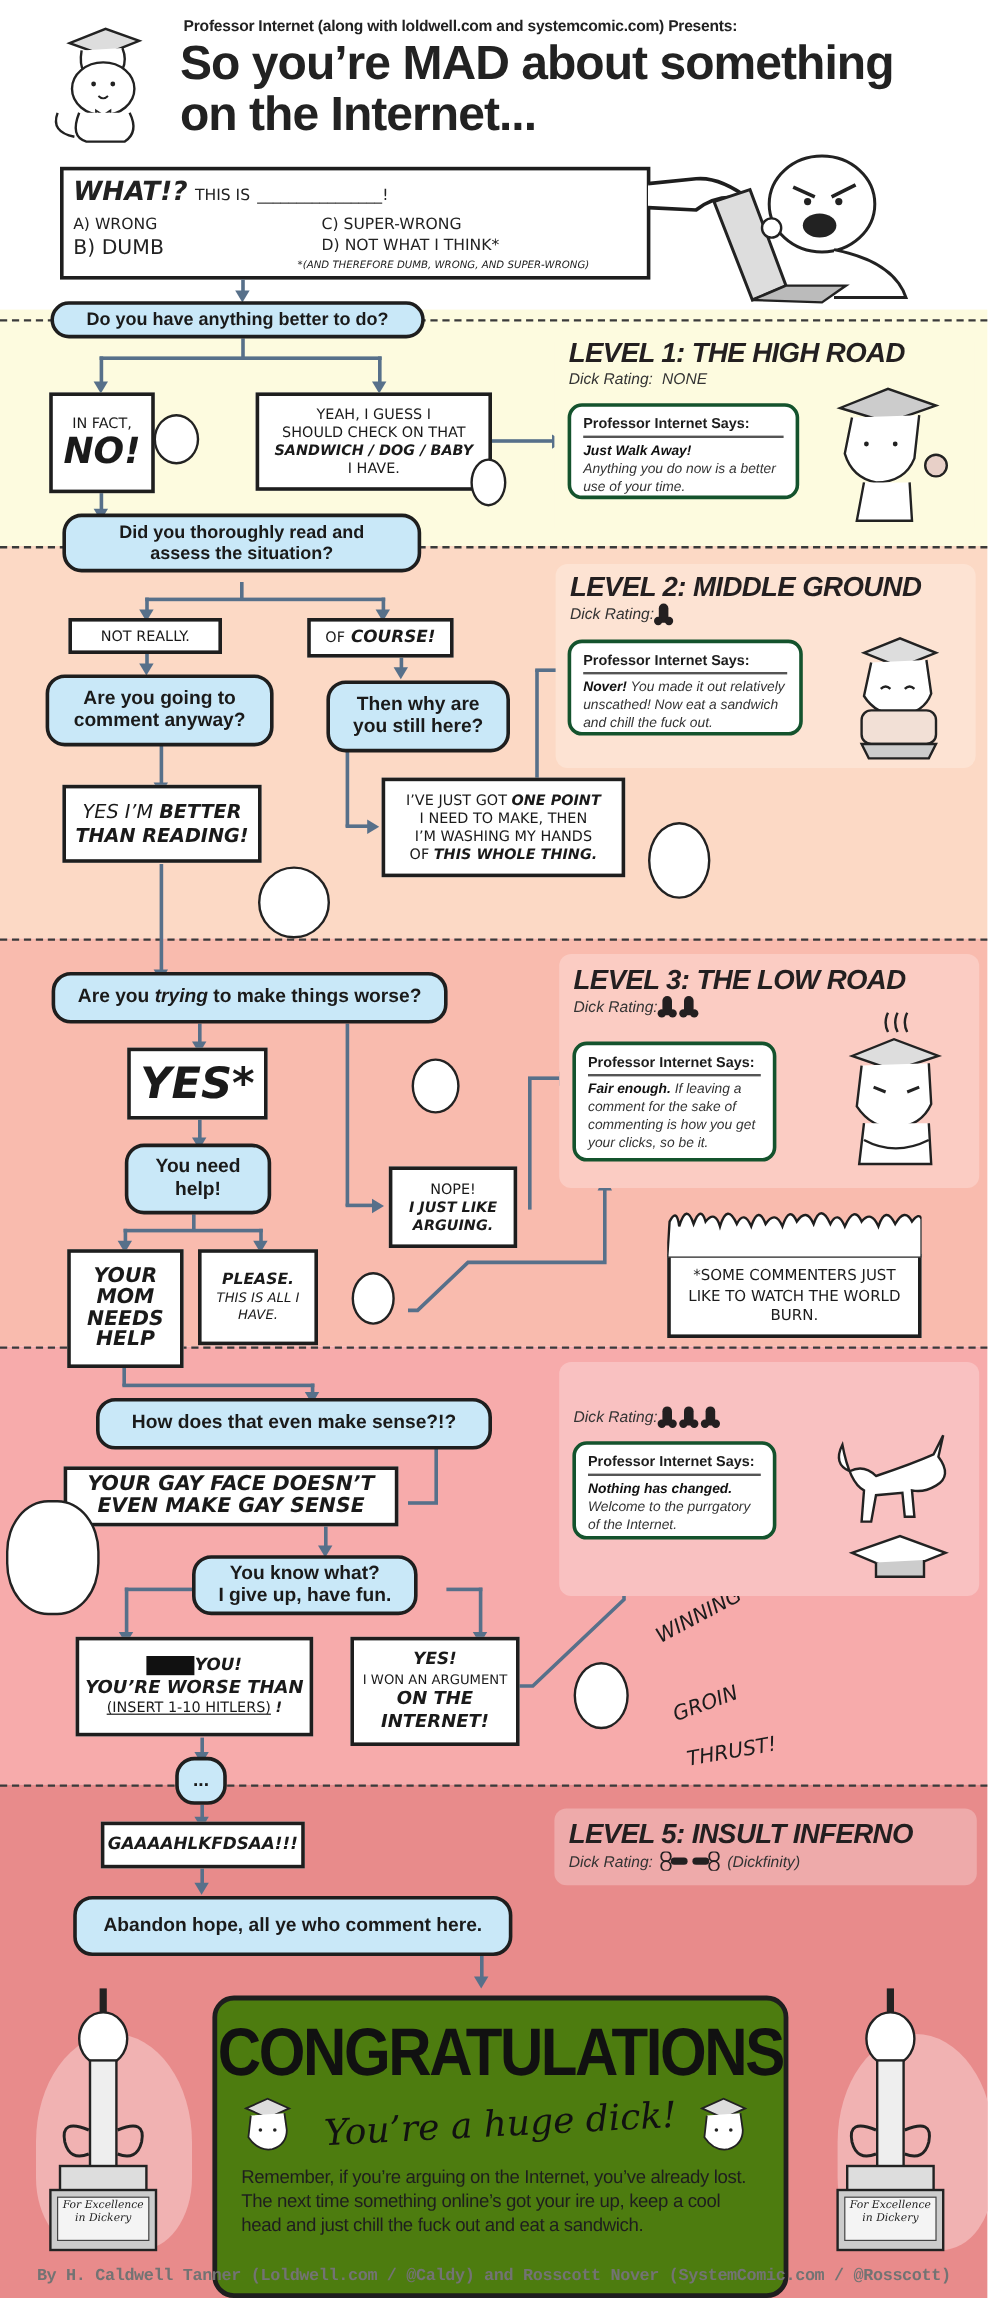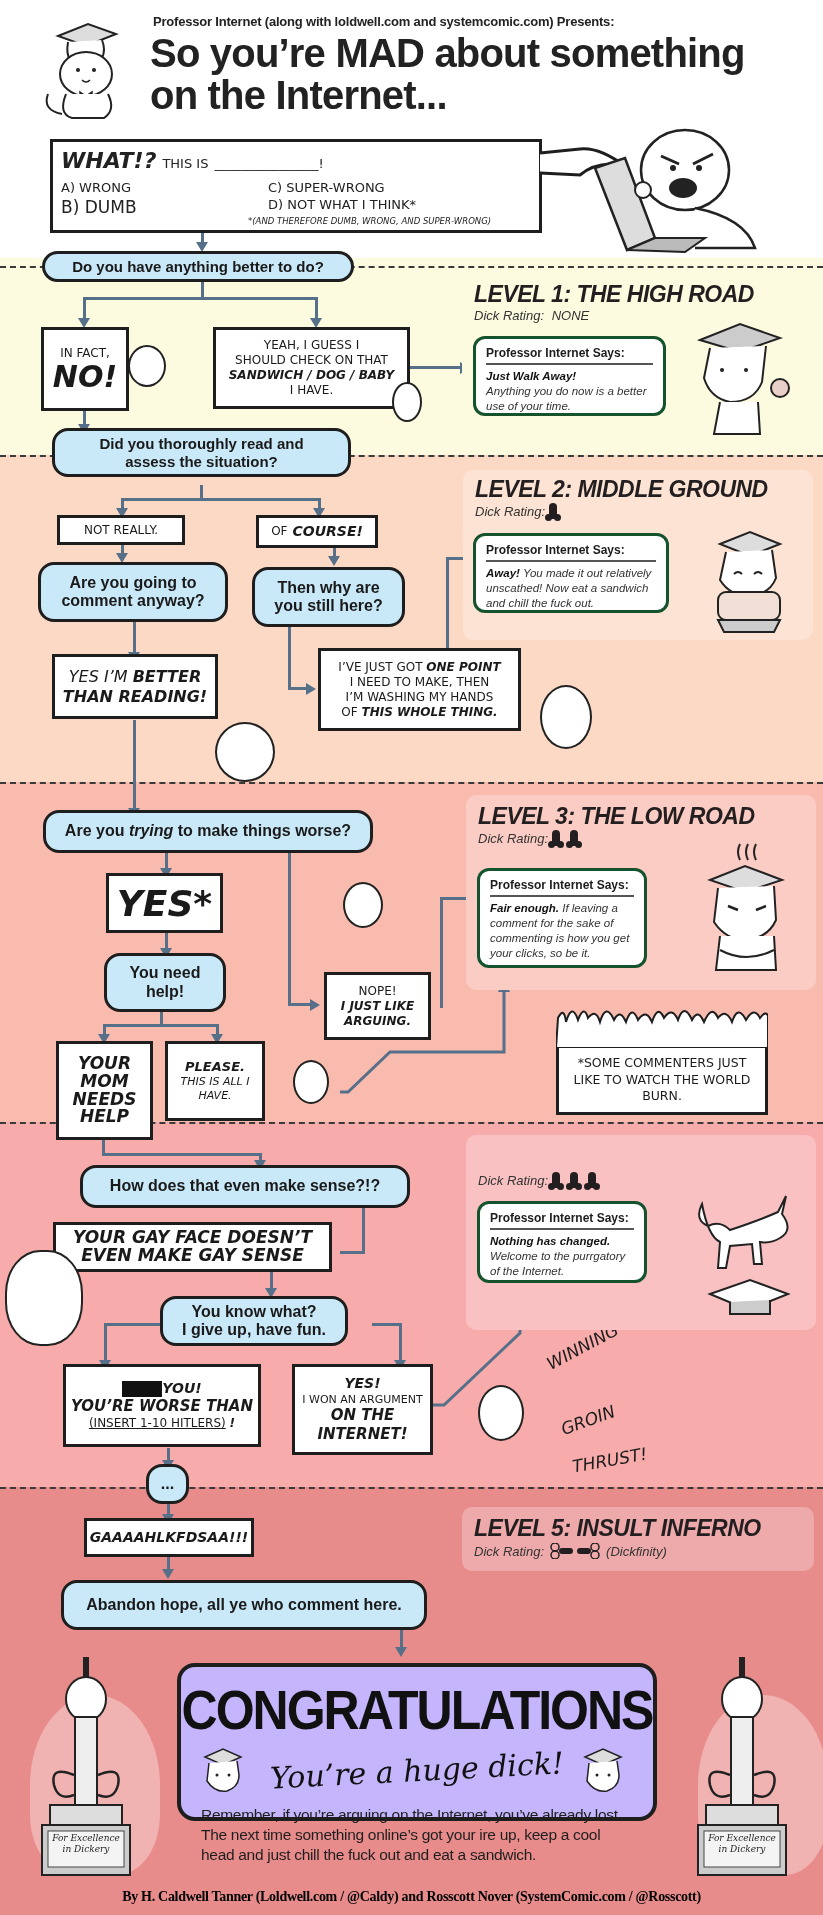--- a/index.html
+++ b/index.html
@@ -217,21 +217,21 @@
 <div class="box" style="left:57px;top:515px;width:128px;height:30px;font-size:12px;">
     <span>NOT REALLY.</span>
   </div>
 <div class="box" style="left:256px;top:515px;width:122px;height:33px;font-size:12px;gap:5px;">
   <span>OF</span>
     <span class="em" style="font-size:14px;">COURSE!</span>
 </div>
 <div class="q" style="left:38px;top:562px;width:190px;height:60px;">
     <span style="width:160px;">Are you going to comment anyway?</span>
   </div>
-<div class="q" style="left:252px;top:567px;width:153px;height:60px;">
+<div class="q" style="left:272px;top:567px;width:153px;height:60px;">
     <span style="width:130px;">Then why are you still here?</span>
   </div>
 <div class="box" style="left:52px;top:654px;width:166px;height:65px;flex-direction:column;font-size:16px;">
   <span><span style="font-style:italic;">YES I’M</span> <span class="em">BETTER</span></span>
   <span class="em">THAN READING!</span>
 </div>
 <div class="figure" style="left:215px;top:722px;width:60px;height:60px;"></div>
 <div class="box" style="left:318px;top:648px;width:203px;height:83px;flex-direction:column;font-size:12px;">
   <span><span>I’VE JUST GOT</span> <span class="em">ONE POINT</span></span>
   <span>I NEED TO MAKE, THEN</span>
@@ -242,21 +242,21 @@
 
 <div class="lvl-panel" style="left:463px;top:470px;width:350px;height:170px;background:#fde3d3;">
   <div class="lvl-title abs" style="left:12px;top:6px;">LEVEL 2: MIDDLE GROUND</div>
   <div class="lvl-rating abs" style="left:12px;top:33px;">
     <span>Dick Rating:</span>
       <span class="dk"></span>
   </div>
 </div>
 <div class="prof" style="left:473px;top:533px;width:196px;height:80px;">
   <div class="ph">Professor Internet Says:</div>
-  <div class="pb"><b>Away!</b> <span>You made it out relatively unscathed! Now eat a sandwich and chill the fuck out.</span></div>
+  <div class="pb"><b>Nover!</b> <span>You made it out relatively unscathed! Now eat a sandwich and chill the fuck out.</span></div>
 </div>
 <div class="cat" style="left:690px;top:528px;width:110px;height:108px;">
   <svg width="110" height="108" viewBox="0 0 110 108">
       <polygon points="30,16 60,4 90,16 60,28" fill="#ddd" stroke="#222" stroke-width="2"></polygon>
       <path d="M36 24 L30 52 Q40 68 60 68 Q80 66 86 50 L82 22" fill="#fff" stroke="#222" stroke-width="2"></path>
       <path d="M44 46 Q48 42 52 46 M64 46 Q68 42 72 46" stroke="#222" fill="none" stroke-width="2"></path>
       <rect x="28" y="64" width="62" height="28" rx="8" fill="#f2e0d6" stroke="#222" stroke-width="2"></rect>
       <path d="M28 92 L90 92 L84 104 L34 104 Z" fill="#ccc" stroke="#222" stroke-width="2"></path>
     </svg>
 </div>
@@ -414,21 +414,21 @@
       <rect x="20" y="150" width="72" height="22" fill="#ddd" stroke="#222" stroke-width="2"></rect>
       <rect x="12" y="170" width="88" height="50" fill="#ccc" stroke="#222" stroke-width="2"></rect>
       <rect x="18" y="176" width="76" height="36" fill="#f4f4f4" stroke="#444" stroke-width="1"></rect>
     </svg>
   <div class="abs" style="left:18px;top:178px;width:76px;text-align:center;font-family:'DejaVu Serif',serif;font-style:italic;font-size:9px;line-height:1.2;">
     <div>For Excellence</div>
     <div>in Dickery</div>
   </div>
 </div>
 
-<div class="abs" style="left:177px;top:1663px;width:480px;height:158px;background:#c4b5fd;border:4px solid #1e1e1e;border-radius:18px;">
+<div class="abs" style="left:177px;top:1663px;width:480px;height:252px;background:#4d7c0f;border:4px solid #1e1e1e;border-radius:18px;">
   <div class="abs" style="left:0;top:14px;width:472px;text-align:center;font-family:'Liberation Sans',sans-serif;font-weight:bold;font-size:50px;letter-spacing:-2px;transform:scaleY(1.12);color:#111;">CONGRATULATIONS</div>
   <div class="abs" style="left:22px;top:78px;width:40px;height:50px;">
     <svg width="40" height="50" viewBox="0 0 40 50">
         <polygon points="2,12 20,4 38,12 20,20" fill="#ddd" stroke="#222" stroke-width="1.5"></polygon>
         <path d="M6 18 L4 36 Q12 48 24 46 Q36 42 36 30 L34 16" fill="#fff" stroke="#222" stroke-width="1.5"></path>
         <circle cx="14" cy="30" r="1.5" fill="#222"></circle>
         <circle cx="26" cy="30" r="1.5" fill="#222"></circle>
       </svg>
   </div>
   <div class="abs" style="left:402px;top:78px;width:40px;height:50px;">
@@ -436,13 +436,13 @@
         <polygon points="2,12 20,4 38,12 20,20" fill="#ddd" stroke="#222" stroke-width="1.5"></polygon>
         <path d="M6 18 L4 36 Q12 48 24 46 Q36 42 36 30 L34 16" fill="#fff" stroke="#222" stroke-width="1.5"></path>
         <circle cx="14" cy="30" r="1.5" fill="#222"></circle>
         <circle cx="26" cy="30" r="1.5" fill="#222"></circle>
       </svg>
   </div>
   <div class="abs" style="left:0;top:86px;width:472px;text-align:center;font-family:'DejaVu Serif',serif;font-style:italic;font-size:30px;transform:rotate(-3deg);color:#111;">You’re a huge dick!</div>
   <div class="abs" style="left:20px;top:138px;width:435px;font-family:'Liberation Sans',sans-serif;font-size:15.5px;line-height:1.3;color:#1e1e1e;letter-spacing:-0.3px;">Remember, if you’re arguing on the Internet, you’ve already lost. The next time something online’s got your ire up, keep a cool head and just chill the fuck out and eat a sandwich.</div>
 </div>
 
-<div class="abs" style="left:0;top:1889px;width:823px;text-align:center;font-family:Liberation Serif, serif;font-weight:bold;font-size:14px;color:#000000;letter-spacing:-0.3px;">By H. Caldwell Tanner (Loldwell.com / @Caldy) and Rosscott Nover (SystemComic.com / @Rosscott)</div>
+<div class="abs" style="left:0;top:1889px;width:823px;text-align:center;font-family:Liberation Mono, monospace;font-weight:bold;font-size:14px;color:#737373;letter-spacing:-0.3px;">By H. Caldwell Tanner (Loldwell.com / @Caldy) and Rosscott Nover (SystemComic.com / @Rosscott)</div>
 
 </body></html>

